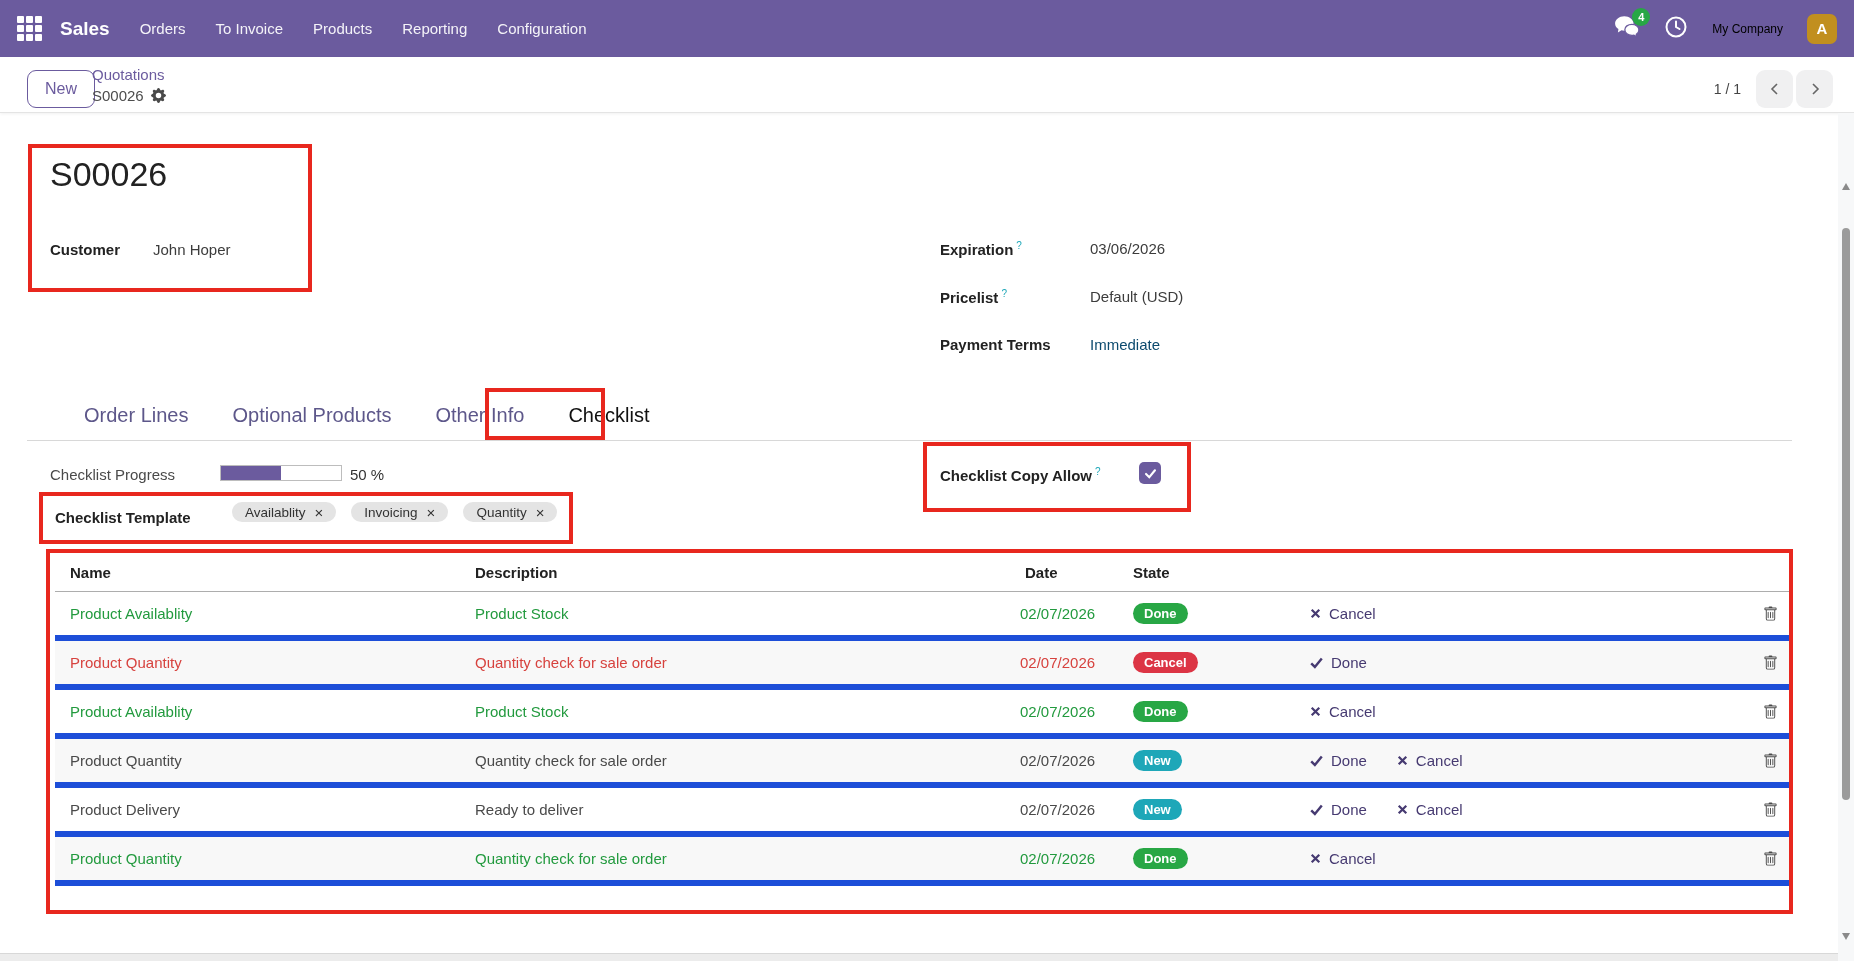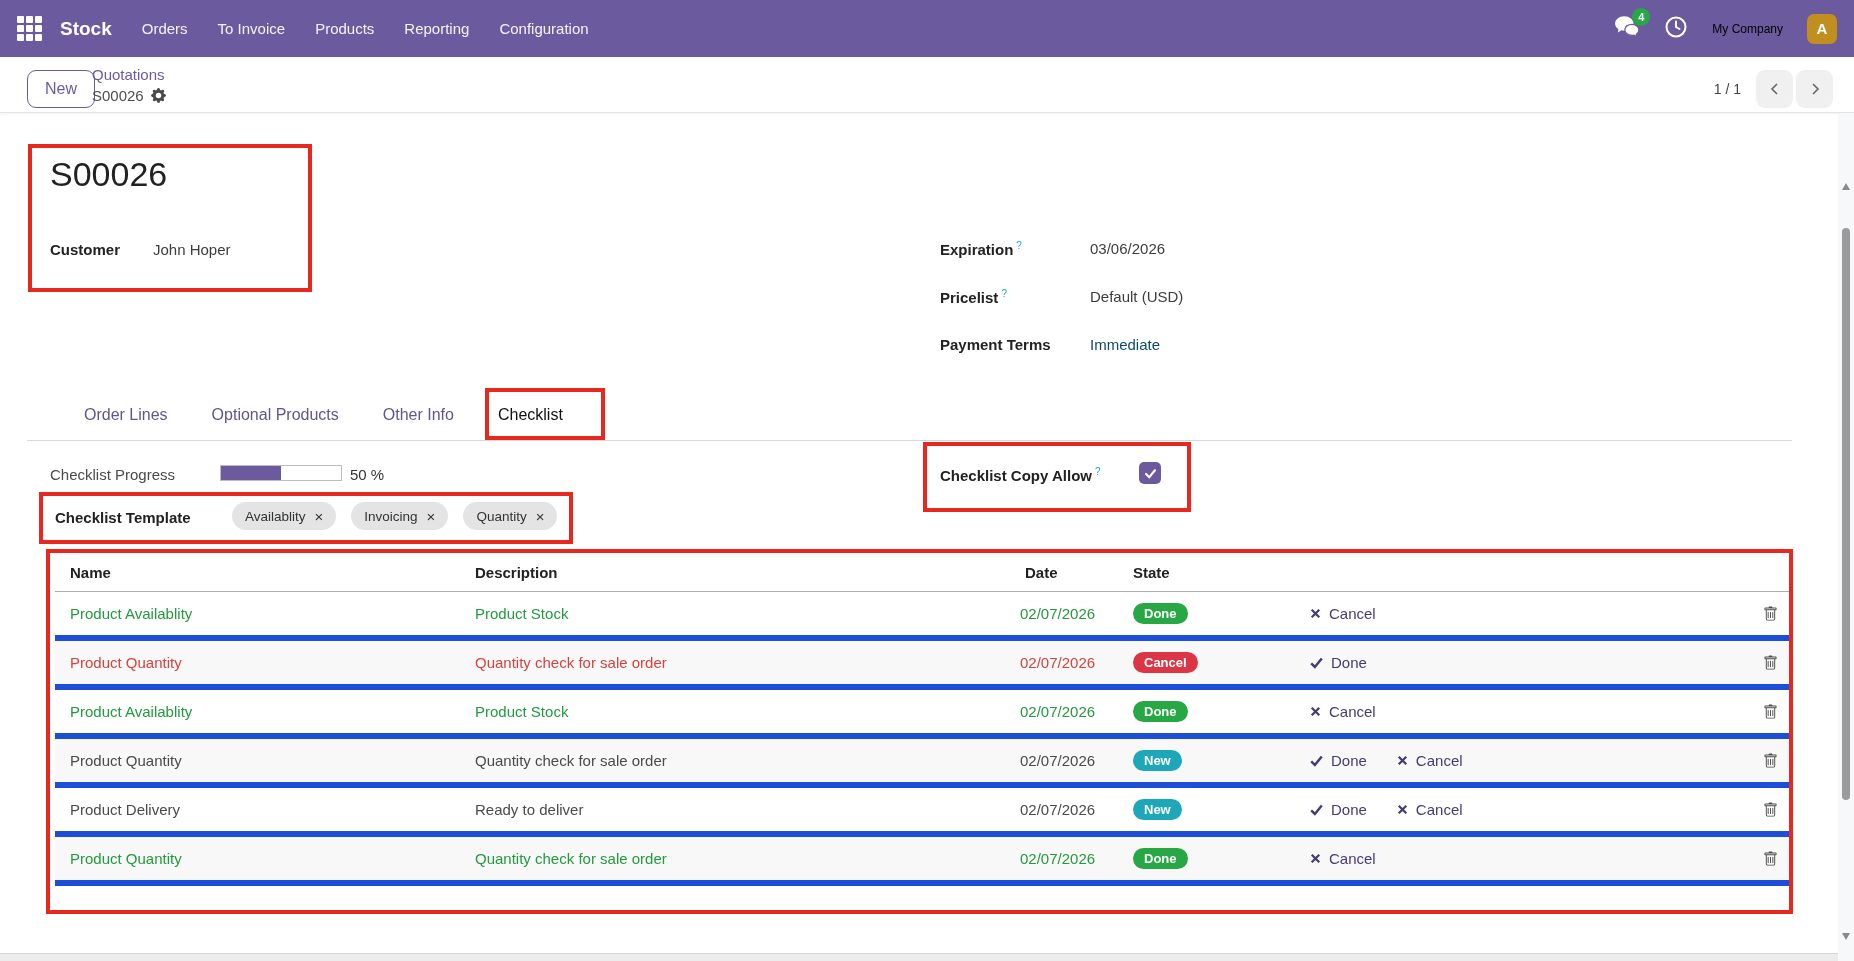--- a/index.html
+++ b/index.html
@@ -48,35 +48,35 @@
   .customer-value { color:#3c3c3c; cursor:pointer; }
   .rfield { position:absolute; left:940px; display:flex; font-size:15px; }
   .rfield .flabel { font-weight:700; color:#222; width:150px; }
   .rfield .fvalue { color:#3c3c3c; cursor:pointer; }
   .rfield .fvalue.placeholder { color:#0c4a6e; }
   .help { color:var(--info,#17a2b8); font-size:10px; vertical-align:super; margin-left:3px; font-weight:400; }
 
   
   .tabs { position:absolute; left:27px; top:390px; width:1765px; height:51px;
     border-bottom:1px solid #d8d8d8; display:flex; align-items:center; padding-left:57px; gap:44px; }
-  .tab { font-size:16px; color:#5d578a; cursor:pointer; }
+  .tab { font-size:20px; color:#5d578a; cursor:pointer; }
   .tab.active { color:#111; font-weight:500; }
 
   
   .progress-label { position:absolute; left:50px; top:466px; font-size:15px; color:#4a4a4a; }
   .progress-bar { position:absolute; left:220px; top:465px; width:122px; height:16px;
     border:1px solid #bdbdbd; background:#fff; }
   .progress-fill { height:100%; background:var(--accent,#6b5b9e); }
   .progress-text { position:absolute; left:350px; top:466px; font-size:15px; color:#333; }
   .copyallow-label { position:absolute; left:940px; top:466px; font-size:15px; font-weight:700; color:#222; }
   .checkbox { position:absolute; left:1139px; top:462px; width:22px; height:22px; border-radius:5px;
     background:var(--accent,#6b5b9e); display:flex; align-items:center; justify-content:center; cursor:pointer; }
   .template-label { position:absolute; left:55px; top:509px; font-size:15px; font-weight:700; color:#222; }
   .tags { position:absolute; left:232px; top:502px; display:flex; gap:15px; }
-  .tag { background:#e4e4e4; border-radius:14px; height:28px; padding:0 13px; display:flex;
+  .tag { background:#e4e4e4; border-radius:14px; height:20px; padding:0 13px; display:flex;
     align-items:center; gap:9px; font-size:13.5px; color:#333; cursor:pointer; }
   .tag-x { font-size:15px; color:#333; cursor:pointer; line-height:1; }
 
   
   .tablewrap { position:absolute; left:55px; top:553px; width:1735px; }
   .thead, .trow { display:grid; grid-template-columns:420px 545px 113px 177px 250px 1fr 40px;
     align-items:center; }
   .thead { height:39px; border-bottom:1px solid #adadad; font-size:15px; font-weight:700; color:#222; }
   .trow { height:49px; border-bottom:6px solid #1d4ed8; font-size:15px; cursor:pointer; }
   .trow.stripe { background:#f8f8f8; }
@@ -124,21 +124,21 @@
       <i></i>
         <i></i>
         <i></i>
         <i></i>
         <i></i>
         <i></i>
         <i></i>
         <i></i>
         <i></i>
     </div>
-    <div class="brand">Stock</div>
+    <div class="brand">Sales</div>
     <div class="nav-menu">
         <div class="nav-item">Orders</div>
         <div class="nav-item">To Invoice</div>
         <div class="nav-item">Products</div>
         <div class="nav-item">Reporting</div>
         <div class="nav-item">Configuration</div>
       </div>
     <div class="nav-right">
       <div class="chat-wrap">
         <span>

